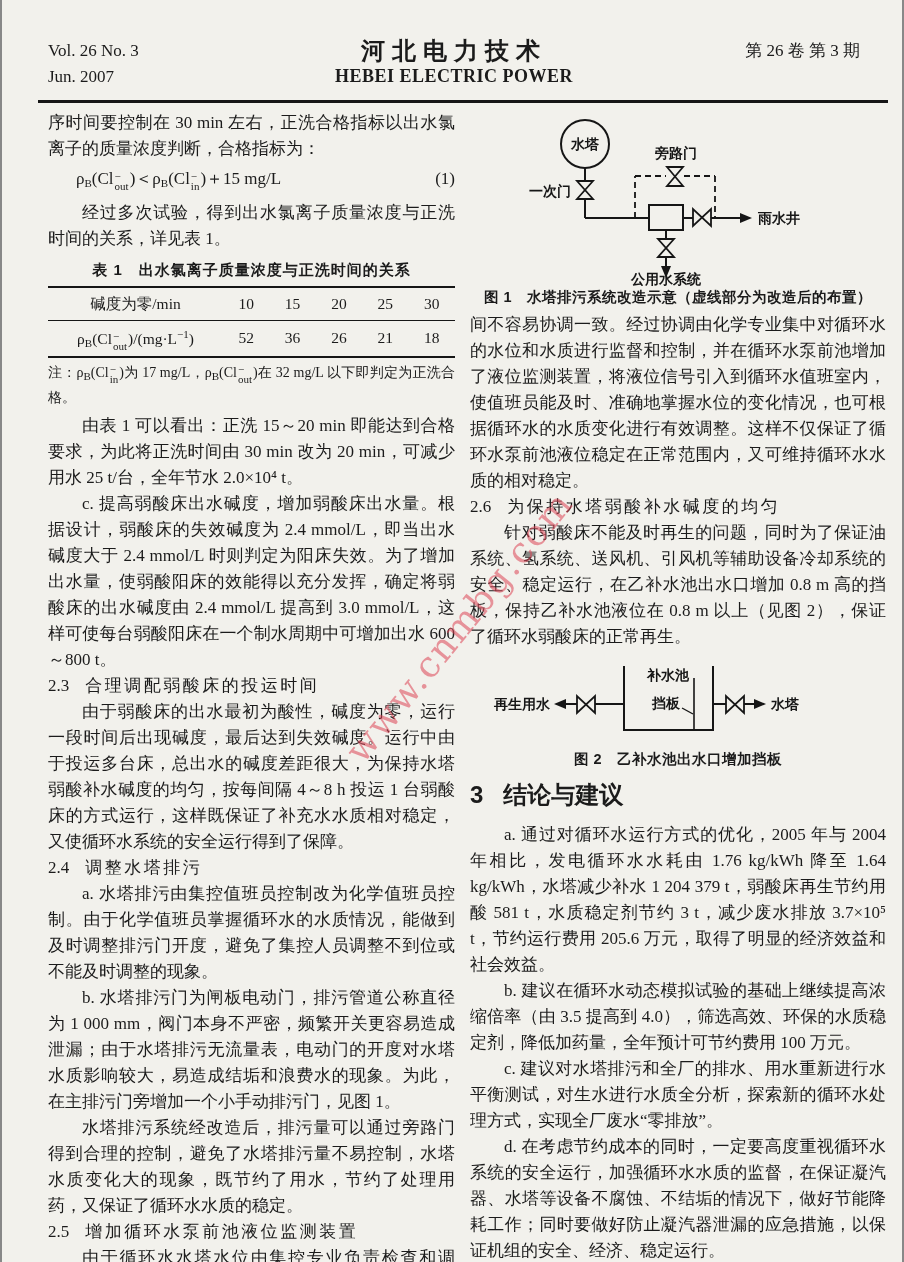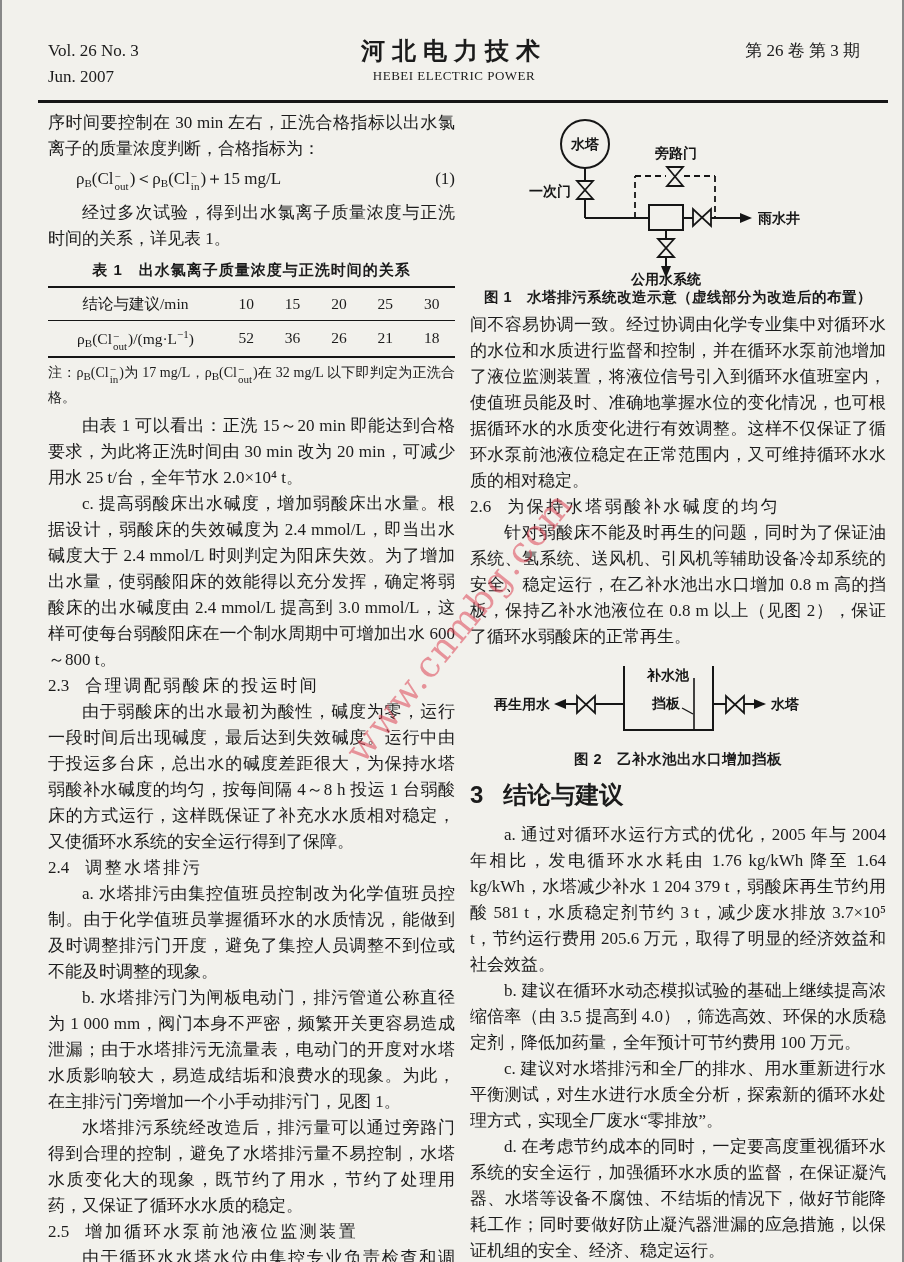--- a/index.html
+++ b/index.html
@@ -8,21 +8,21 @@
     position:relative; width:900px; height:1262px; margin:0 auto;
     background:#f2f1ec; overflow:hidden;
     font-family:"Liberation Serif","DejaVu Serif",serif;
     color:#1b1b1b;
   }
   
   .hdr { position:absolute; top:38px; left:46px; width:812px; display:flex; }
   .hdr-left { width:210px; font-size:17px; line-height:26px; }
   .hdr-center { flex:1; text-align:center; }
   .hdr-cn { font-size:24px; font-weight:bold; letter-spacing:7px; line-height:26px; }
-  .hdr-en { font-size:13px; line-height:24px; letter-spacing:0.5px; }
+  .hdr-en { font-size:18px; line-height:24px; letter-spacing:0.5px;font-weight:bold; }
   .hdr-right { width:210px; text-align:right; font-size:17px; line-height:26px; }
   .hdr-rule { position:absolute; top:100px; left:36px; width:850px; height:3px; background:#161616; }
   
   .col { position:absolute; font-size:17px; line-height:26px; text-align:justify; }
   .col-left  { left:46px;  top:110px; width:407px; }
   .col-right { left:468px; top:106px; width:416px; }
   p.body { text-indent:2em; }
   p.noindent { text-indent:0; }
   
   .formula-line { display:flex; justify-content:space-between; padding-left:28px; line-height:30px; margin:2px 0; }
@@ -85,21 +85,21 @@
       <span><span>ρ</span><sub class="sB">B</sub><span>(Cl</span><span class="stk"><span>−</span><span>out</span></span><span>)＜ρ</span><sub class="sB">B</sub><span>(Cl</span><span class="stk"><span>−</span><span>in</span></span><span>)＋15 mg/L</span></span>
       <span>(1)</span>
     </div>
 
     <p class="body">经过多次试验，得到出水氯离子质量浓度与正洗时间的关系，详见表 1。</p>
 
     <div class="tbl-title">表 1　出水氯离子质量浓度与正洗时间的关系</div>
     <table class="t1">
       <tbody>
           <tr>
-        <td class="lbl">结论与建议/min</td>
+        <td class="lbl">碱度为零/min</td>
         <td>10</td>
         <td>15</td>
         <td>20</td>
         <td>25</td>
         <td>30</td>
       </tr>
       <tr>
         <td class="lbl"><span>ρ</span><sub class="sB">B</sub><span>(Cl</span><span class="stk"><span>−</span><span>out</span></span><span>)/(mg·L</span><sup class="m1">−1</sup><span>)</span></td>
         <td>52</td>
         <td>36</td>

